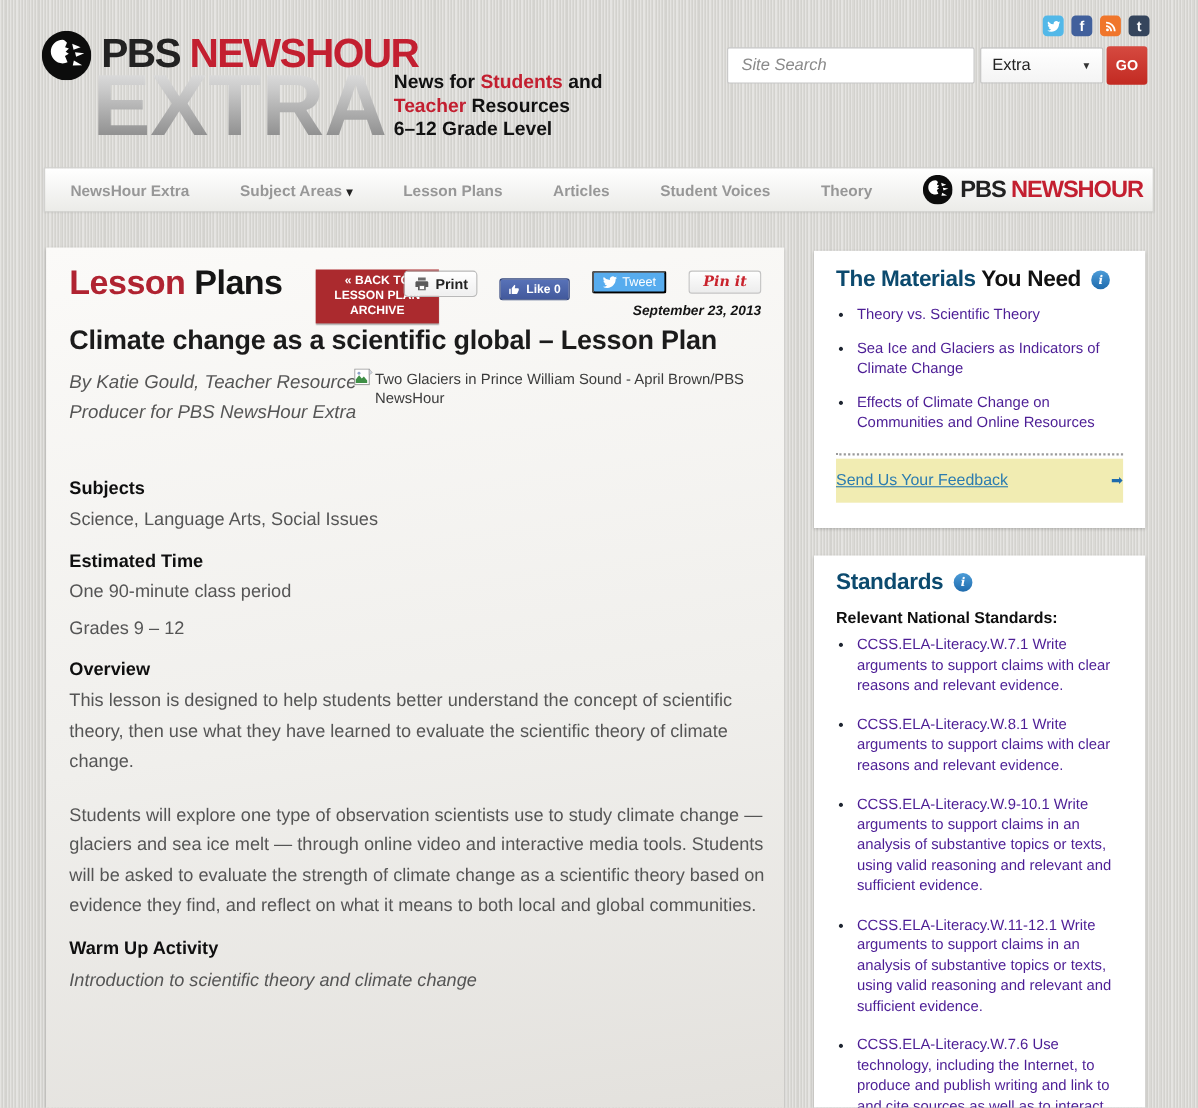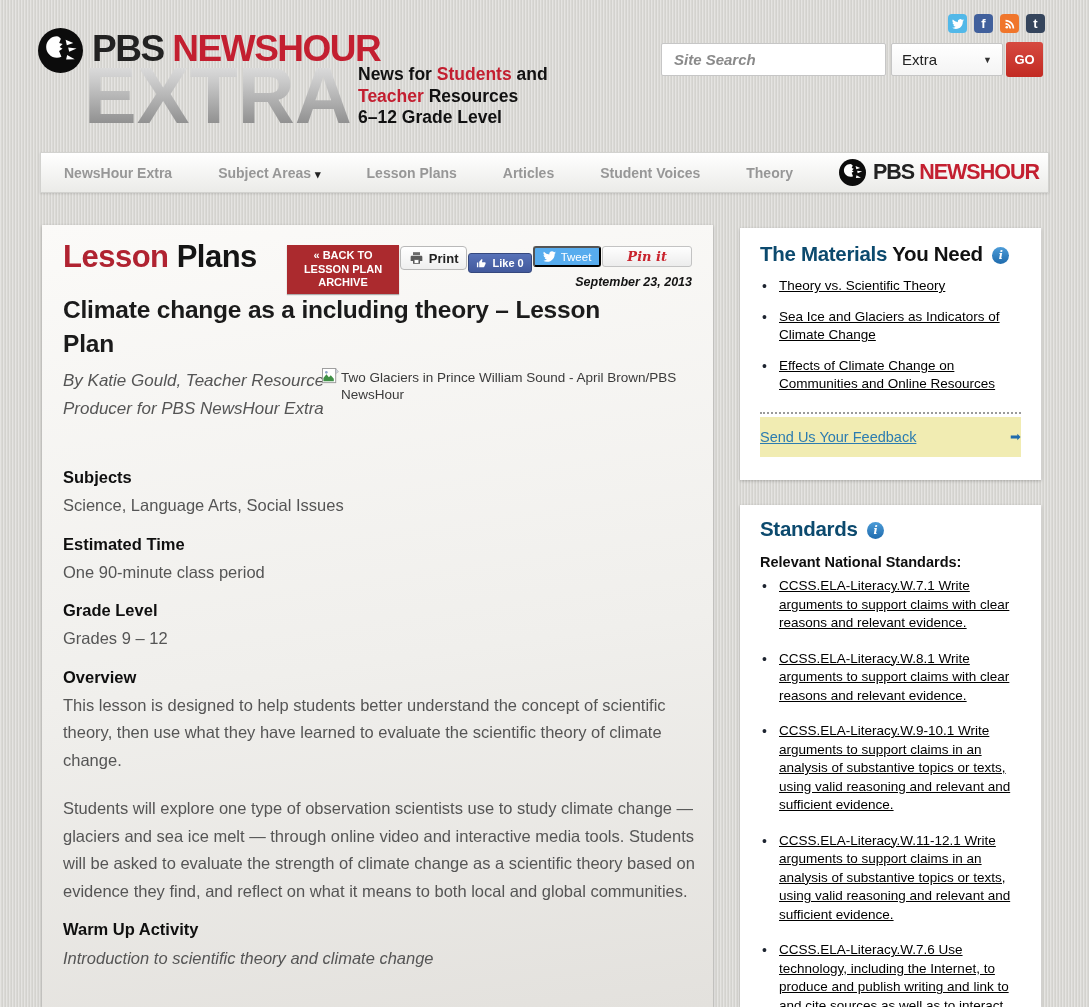--- a/index.html
+++ b/index.html
@@ -22,21 +22,21 @@
     -webkit-background-clip:text; background-clip:text; color:transparent;
   }
   .tagline { position:absolute; left:358px; top:64px; font-size:17.5px; font-weight:bold; line-height:21.5px; color:#111; }
   .tagline .red { color:#c31f30; }
 
   .social-row { position:absolute; top:14px; right:44px; display:flex; gap:7px; }
   .social-btn { width:19px; height:19px; border-radius:4px; display:flex; align-items:center; justify-content:center; color:#fff; font-weight:bold; font-size:13px; cursor:pointer; }
   .tw { background:#52b8e8; } .fb { background:#41609c; } .rss { background:#f0762b; } .tb { background:#35455c; }
   .social-btn svg { width:12px; height:12px; fill:#fff; }
 
-  .search-input { position:absolute; left:661px; top:43px; width:225px; height:33px; border:1px solid #c6c6c6; border-radius:2px; padding:0 12px; font-size:15px; font-family:"Liberation Sans", sans-serif; color:#333; background:#fff;font-weight:bold; }
+  .search-input { position:absolute; left:661px; top:43px; width:225px; height:33px; border:1px solid #c6c6c6; border-radius:2px; padding:0 12px; font-size:15px; font-family:"Liberation Sans", sans-serif; color:#333; background:#fff; }
   .search-input::placeholder { color:#8a8a8a; font-style:italic; }
   .scope-select { position:absolute; left:891px; top:43px; width:112px; height:33px; background:linear-gradient(#fff,#f4f4f4); border:1px solid #c6c6c6; border-radius:2px; display:flex; align-items:center; padding:0 10px; font-size:15px; color:#222; cursor:pointer; }
   .scope-select .arrow { margin-left:auto; font-size:9px; color:#333; }
   .go-btn { position:absolute; left:1006px; top:42px; width:37px; height:35px; background:linear-gradient(#d64a40,#c22a22); color:#fff; font-weight:bold; font-size:13px; border:none; border-radius:3px; display:flex; align-items:center; justify-content:center; cursor:pointer; }
 
   
   .navbar {
     position:absolute; left:40px; top:152px; width:1009px; height:41px;
     background:linear-gradient(#ffffff,#ebebe8);
     border:1px solid #d2d2cf; box-shadow:0 1px 2px rgba(0,0,0,.12);
@@ -57,28 +57,28 @@
     padding:14px 21px;
   }
   .card-top { position:relative; height:48px; }
   .section-title { font-size:31px; font-weight:bold; color:#151515; letter-spacing:-0.5px; }
   .section-title .red { color:#b02331; }
   .back-btn {
     position:absolute; left:224px; top:6px; width:112px; background:#ab2a2e; color:#fff;
     font-size:11px; font-weight:bold; text-align:center; line-height:13.5px; padding:4px 4px;
     border:none; cursor:pointer; box-shadow:0 1px 1px rgba(0,0,0,.3);
   }
-  .share-row { position:absolute; right:0; top:7px; display:flex; gap:1px; align-items:flex-start; }
+  .share-row { position:absolute; right:0; top:7px; display:flex; gap:20px; align-items:flex-start; }
   .print-btn { height:24px; background:linear-gradient(#fff,#efefef); border:1px solid #b9b9b9; border-radius:4px; display:flex; align-items:center; gap:5px; padding:0 8px; font-size:13px; font-weight:bold; color:#222; cursor:pointer; }
   .print-btn svg { width:15px; height:14px; }
   .like-btn { height:20px; margin-top:7px; background:linear-gradient(#5872b8,#42599c); border:1px solid #35487e; border-radius:3px; display:flex; align-items:center; gap:5px; padding:0 7px; font-size:11px; font-weight:bold; color:#fff; cursor:pointer; }
   .like-btn svg { width:11px; height:11px; fill:#fff; }
   .tweet-btn { height:21px; background:#57acee; border-radius:3px; display:flex; align-items:center; gap:5px; padding:0 8px; font-size:11.5px; font-weight:normal; color:#fff; cursor:pointer; }
   .tweet-btn svg { width:13px; height:13px; fill:#fff; }
-  .pinit-btn { height:21px; background:linear-gradient(#fefefe,#ececec); border:1px solid #c3c3c3; border-radius:3px; display:flex; align-items:center; padding:0 24px; cursor:pointer;
+  .pinit-btn { height:21px; background:linear-gradient(#fefefe,#ececec); border:1px solid #c3c3c3; border-radius:3px; display:flex; align-items:center; padding:0 12px; cursor:pointer;
     font-family:"DejaVu Serif", serif; font-style:italic; font-weight:bold; font-size:13px; color:#c9232d; }
   .date-line { position:absolute; right:0; top:36px; font-size:12.5px; font-weight:bold; font-style:italic; color:#141414; }
 
   .article-title { margin:6px 0 0; font-size:24.5px; line-height:33.5px; font-weight:bold; color:#1b1b1b; width:590px; letter-spacing:-0.2px; }
 
   .byline-row { position:relative; margin-top:7px; height:86px; }
   .byline { width:262px; font-size:17px; font-style:italic; color:#555; line-height:27.5px; }
   .img-line { position:absolute; left:259px; top:2px; width:380px; display:flex; align-items:flex-start; gap:2px; font-size:13.5px; color:#3b3b3b; line-height:17px; }
   .img-line svg { flex:none; width:17px; height:17px; margin-top:-1px; }
 
@@ -88,21 +88,21 @@
   .warm-p { margin-top:6px; font-size:16.5px; font-style:italic; color:#555; line-height:27px; }
 
   
   .side-box { position:absolute; left:740px; width:301px; background:#fff; box-shadow:0 1px 3px rgba(0,0,0,.22); padding:14px 20px; }
   .box-materials { top:228px; height:252px; }
   .box-standards { top:505px; height:502px; padding-top:12px; }
   .side-title { font-size:20.5px; font-weight:bold; color:#111; letter-spacing:-0.3px; }
   .side-title .red { color:#0c4a6e; }
   .info-icon { display:inline-block; width:17px; height:17px; border-radius:50%; background:linear-gradient(#4c9cd8,#1f6bad); color:#fff; font-size:11px; line-height:17px; text-align:center; font-family:"DejaVu Serif", serif; font-weight:bold; font-style:italic; vertical-align:2px; margin-left:4px; }
   .side-list { list-style:none; margin-top:11px; }
-  .side-list li { position:relative; padding-left:19px; font-size:13.5px; color:#000000; line-height:18.5px; cursor:pointer;text-decoration:underline; }
+  .side-list li { position:relative; padding-left:19px; font-size:13.5px; color:#4c1d95; line-height:18.5px; cursor:pointer; }
   .side-list li + li { margin-top:12px; }
   .side-list li::before { content:"•"; position:absolute; left:2px; top:0; color:#1d2430; font-size:14px; }
   .dotted-sep { border:none; border-top:2px dotted #9a9a9a; margin-top:18px; }
   .feedback-btn { margin-top:3px; height:40px; background:#f1ecb2; display:flex; align-items:center; justify-content:space-between; gap:8px; cursor:pointer; }
   .feedback-btn .lnk { font-size:14.5px; color:#2c7cb0; text-decoration:underline; }
   .feedback-btn .arr { font-size:13px; color:#1f6bad; }
   .std-sub { margin-top:13px; font-size:14.5px; font-weight:bold; color:#0f0f0f; }
   .std-list { margin-top:7px; }
   .std-list li + li { margin-top:17px; }
 </style>
@@ -202,42 +202,41 @@
           </svg>
         <span>Tweet</span>
       </button>
       <button class="pinit-btn">
           <span>Pin it</span>
         </button>
     </div>
     <div class="date-line">September 23, 2013</div>
   </div>
 
-  <h1 class="article-title">Climate change as a including theory – Lesson Plan</h1>
+  <h1 class="article-title">Climate change as a scientific global – Lesson Plan</h1>
 
   <div class="byline-row">
     <div class="byline">By Katie Gould, Teacher Resource Producer for PBS NewsHour Extra</div>
     <div class="img-line">
       <svg viewBox="0 0 18 18">
         <rect x="0.5" y="0.5" width="14" height="15" fill="#fff" stroke="#9a9a9a"></rect>
         <path d="M1.5 10.5l3.2-4 2.6 3.2 2-2 3.2 3.8v2.5h-11z" fill="#3f8f46"></path>
         <circle cx="4.6" cy="4.6" r="1.4" fill="#8fa3c8"></circle>
         <path d="M14.5 0.5l3 3.5-3 2z" fill="#cfd6e2" stroke="#9a9a9a" stroke-width="0.5"></path>
       </svg>
       <span>Two Glaciers in Prince William Sound - April Brown/PBS NewsHour</span>
     </div>
   </div>
 
   <h3 class="info-h">Subjects</h3>
   <p class="info-p">Science, Language Arts, Social Issues</p>
 
   <h3 class="info-h">Estimated Time</h3>
   <p class="info-p">One 90-minute class period</p>
 
-  <h3 class="info-h">Grade Level</h3>
   <p class="info-p">Grades 9 – 12</p>
 
   <h3 class="info-h">Overview</h3>
   <p class="info-p" style="width:638px;">This lesson is designed to help students better understand the concept of scientific theory, then use what they have learned to evaluate the scientific theory of climate change.</p>
   <p class="para">Students will explore one type of observation scientists use to study climate change — glaciers and sea ice melt — through online video and interactive media tools. Students will be asked to evaluate the strength of climate change as a scientific theory based on evidence they find, and reflect on what it means to both local and global communities.</p>
 
   <h3 class="info-h">Warm Up Activity</h3>
   <p class="warm-p">Introduction to scientific theory and climate change</p>
 </div>
 

